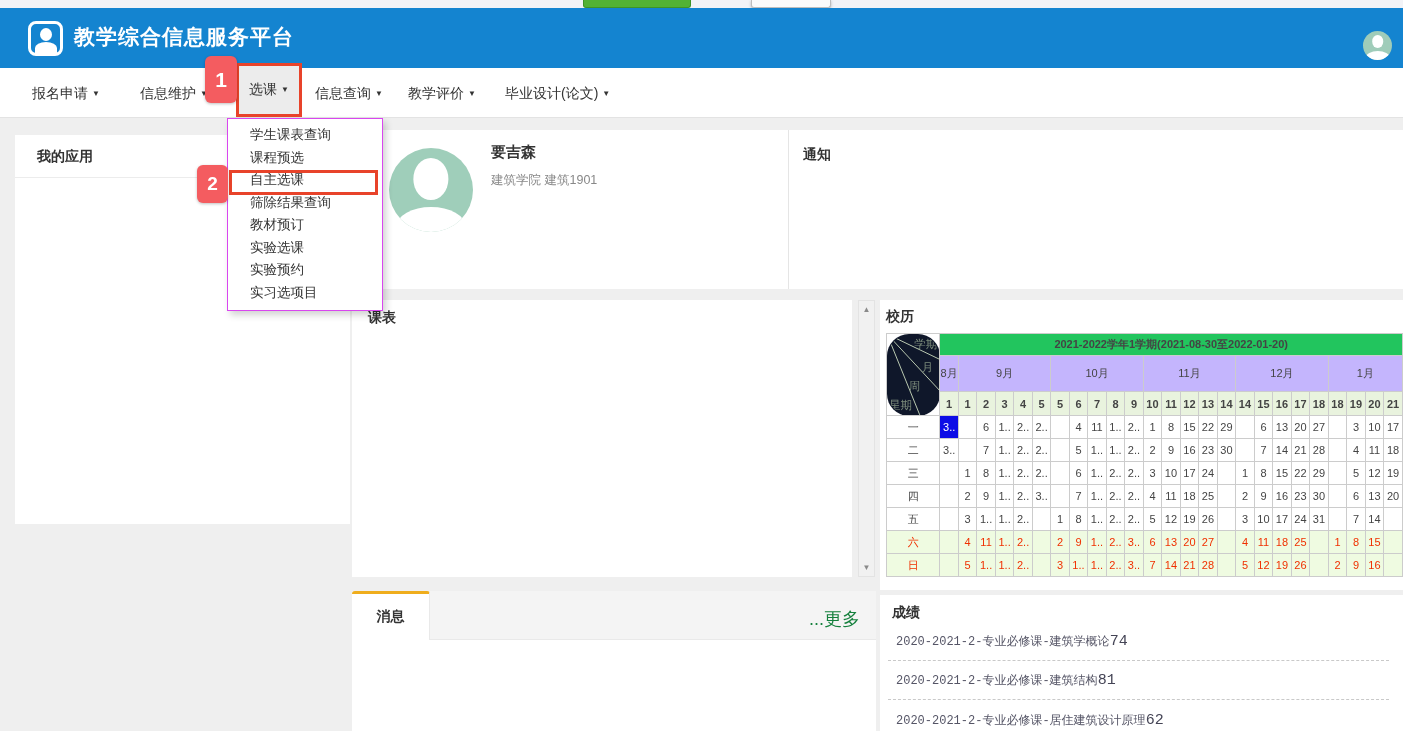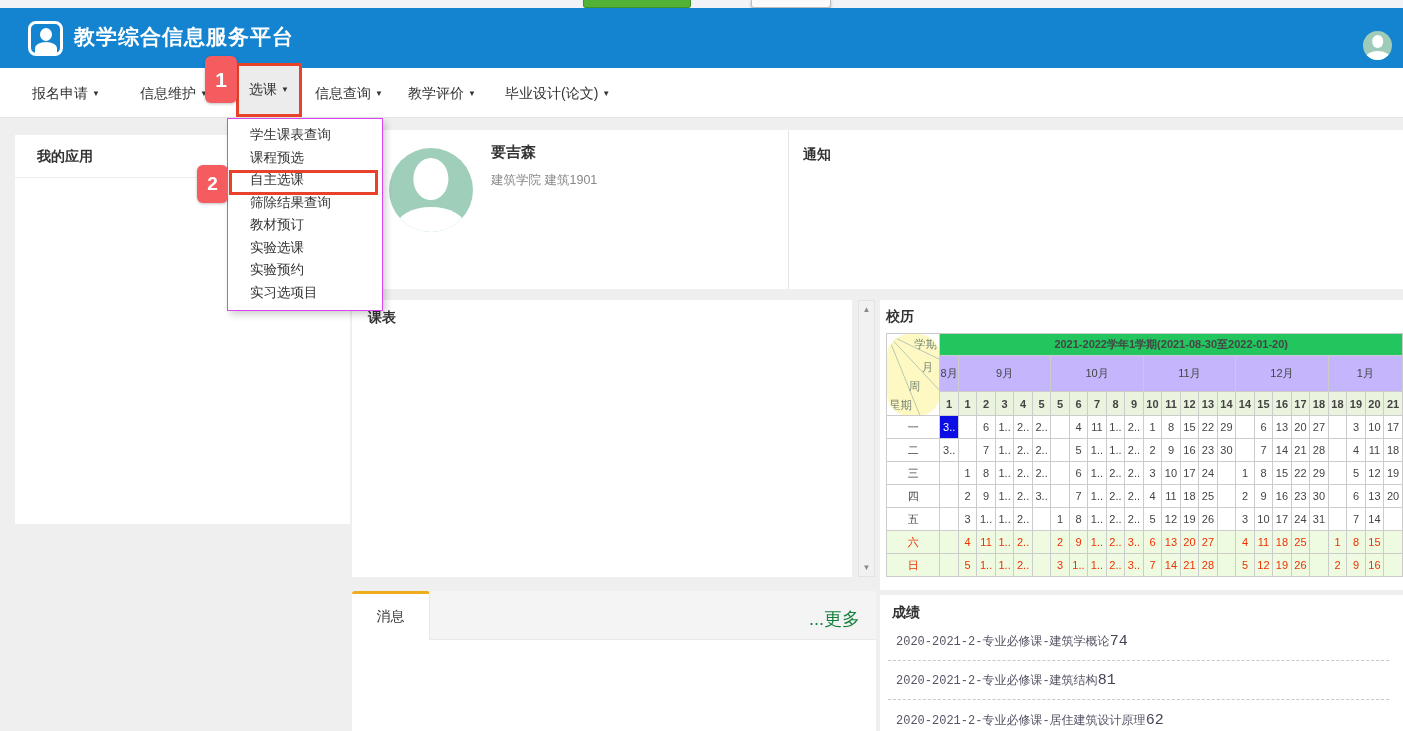--- a/index.html
+++ b/index.html
@@ -54,29 +54,29 @@
   .sb-arrow { position:absolute; left:0; width:100%; text-align:center; font-size:8px; color:#8a8a8a; }
   .sb-up { top:4px; } .sb-down { bottom:4px; }
   
   #calwrap { left:880px; top:300px; width:523px; height:290px; padding:8px 0 10px 6px; overflow:hidden; }
   #caltable { margin-top:7px; border-collapse:collapse; table-layout:fixed; }
   #caltable td { border:1px solid #ccc; text-align:center; font-size:11px; color:#444; padding:0; overflow:hidden; white-space:nowrap; }
   .r-title td { height:22px; background:#22c55e; font-weight:bold; font-size:12px; color:#333; }
   .r-month td { height:36px; background:#c4b5fd; font-weight:normal; font-size:12px; color:#333; white-space:normal; line-height:1.25; }
   .r-week td { height:24px; background:#e9f3de; font-weight:bold; color:#333; }
   #caltable tbody td { height:23px; background:#fff; }
-  #caltable td.corner { position:relative; background:#fef9c3; font-weight:normal;border-radius:22px; }
+  #caltable td.corner { position:relative; background:#0f172a; font-weight:normal;border-radius:22px; }
   .corner span { position:absolute; font-size:11.5px; color:#7a8a7a; font-weight:normal; }
   .day-label { font-size:12px; color:#333; }
   tr.we td { background:#effbe1 !important; color:#f03000 !important; }
   td.sel { background:#0d0de6 !important; color:#fff !important; }
   
   #messages { left:352px; top:591px; width:524px; height:140px; }
   .tabbar { position:relative; height:49px; background:#f4f4f4; border-bottom:1px solid #e9e9e9; }
-  .tab-active { position:absolute; left:0; top:0; width:78px; height:49px; background:#fff; border-top:3px solid #efad1d; border-right:1px solid #e9e9e9; border-radius:3px 3px 0 0; text-align:center; line-height:44px; font-size:14px; font-weight:normal; color:#333; cursor:pointer; }
+  .tab-active { position:absolute; left:0; top:0; width:78px; height:49px; background:#fff; border-top:3px solid #efad1d; border-right:1px solid #e9e9e9; border-radius:3px 3px 0 0; text-align:center; line-height:44px; font-size:14px; font-weight:bold; color:#333; cursor:pointer; }
   .more-link { position:absolute; right:16px; top:16px; font-size:18px; color:#15803d; cursor:pointer; }
   
   #grades { left:880px; top:595px; width:523px; height:136px; padding:9px 14px 12px 8px; }
   .g-title { font-size:14px; font-weight:bold; color:#333; margin-left:4px; }
   .grade-row { display:flex; justify-content:flex-start; align-items:center; height:38px; border-bottom:1px dashed #c9c9c9; padding:0 6px 0 8px; margin-top:1px;font-family:Liberation Mono, monospace; }
   .grade-row:last-child { border-bottom:none; }
   .g-course { font-size:12px; color:#556; }
   .g-score { font-size:15px; color:#445; }
 </style>
 </head>

